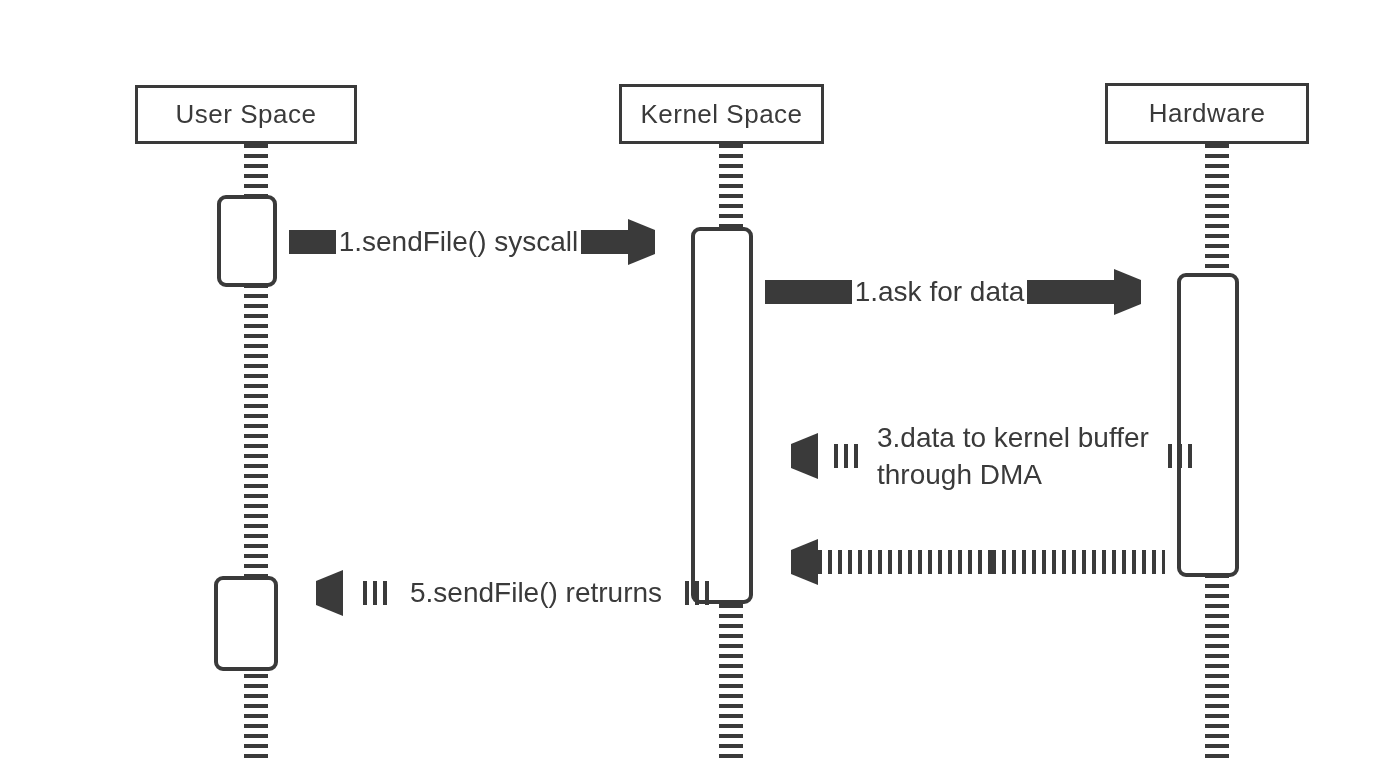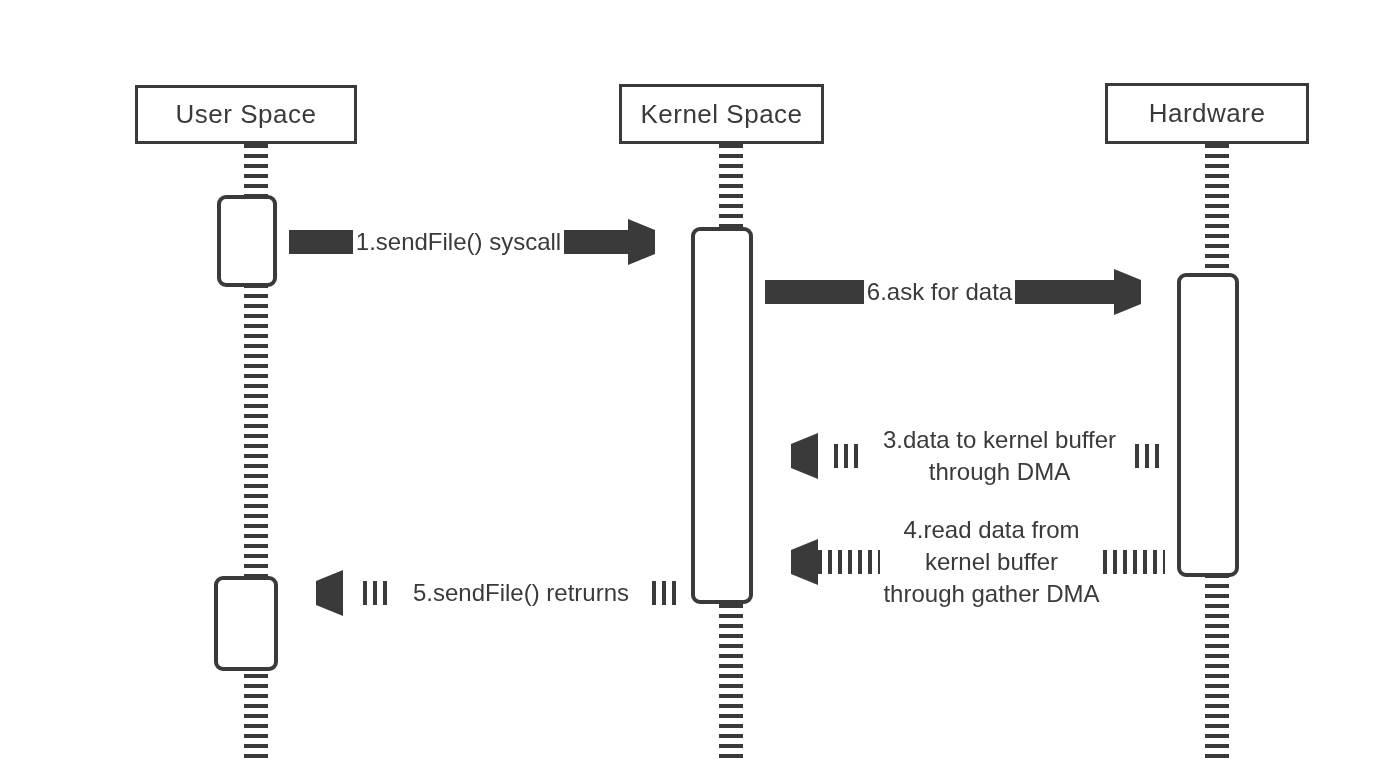--- a/index.html
+++ b/index.html
@@ -63,25 +63,24 @@
     height: 3px;
     background: var(--line);
   }
   .seg-dot {
     flex: 1 1 auto;
     height: 3px;
     background: repeating-linear-gradient(to right, var(--line) 0 4px, transparent 4px 10px);
   }
   .msg-label {
     flex: 0 0 auto;
-    font-size: 24px;
+    font-size: 28px;
     line-height: 1.33;
     padding: 0 3px;
     white-space: pre-line;
-    text-align: center;
   }
   .arrowhead-right {
     flex: 0 0 auto;
     width: 0; height: 0;
     border-top: 11px solid transparent;
     border-bottom: 11px solid transparent;
     border-left: 27px solid var(--line);
   }
   .arrowhead-left {
     flex: 0 0 auto;
@@ -117,39 +116,36 @@
 
   <div class="msg" style="left:253px; top:196px; width:414px; height:44px;">
     <div class="seg-solid"></div>
     <div class="msg-label">1.sendFile() syscall</div>
     <div class="seg-solid"></div>
     <div class="arrowhead-right"></div>
   </div>
 
   <div class="msg" style="left:729px; top:246px; width:424px; height:44px;">
     <div class="seg-solid"></div>
-    <div class="msg-label">6.ask for data</div>
+    <div class="msg-label">1.ask for data</div>
     <div class="seg-solid"></div>
     <div class="arrowhead-right"></div>
   </div>
 
   <div class="msg" style="left:731px; top:395px; width:422px; height:74px;gap:16px;">
     <div class="arrowhead-left"></div>
     <div class="seg-dot"></div>
     <div class="msg-label">3.data to kernel buffer
 through DMA</div>
     <div class="seg-dot"></div>
   </div>
 
   <div class="msg" style="left:731px; top:488px; width:422px; height:100px;">
     <div class="arrowhead-left"></div>
     <div class="seg-dot"></div>
-    <div class="msg-label">4.read data from
-kernel buffer
-through gather DMA</div>
     <div class="seg-dot"></div>
   </div>
 
   <div class="msg" style="left:256px; top:547px; width:411px; height:44px;gap:20px;">
     <div class="arrowhead-left"></div>
     <div class="seg-dot"></div>
     <div class="msg-label">5.sendFile() retrurns</div>
     <div class="seg-dot"></div>
   </div>
 

